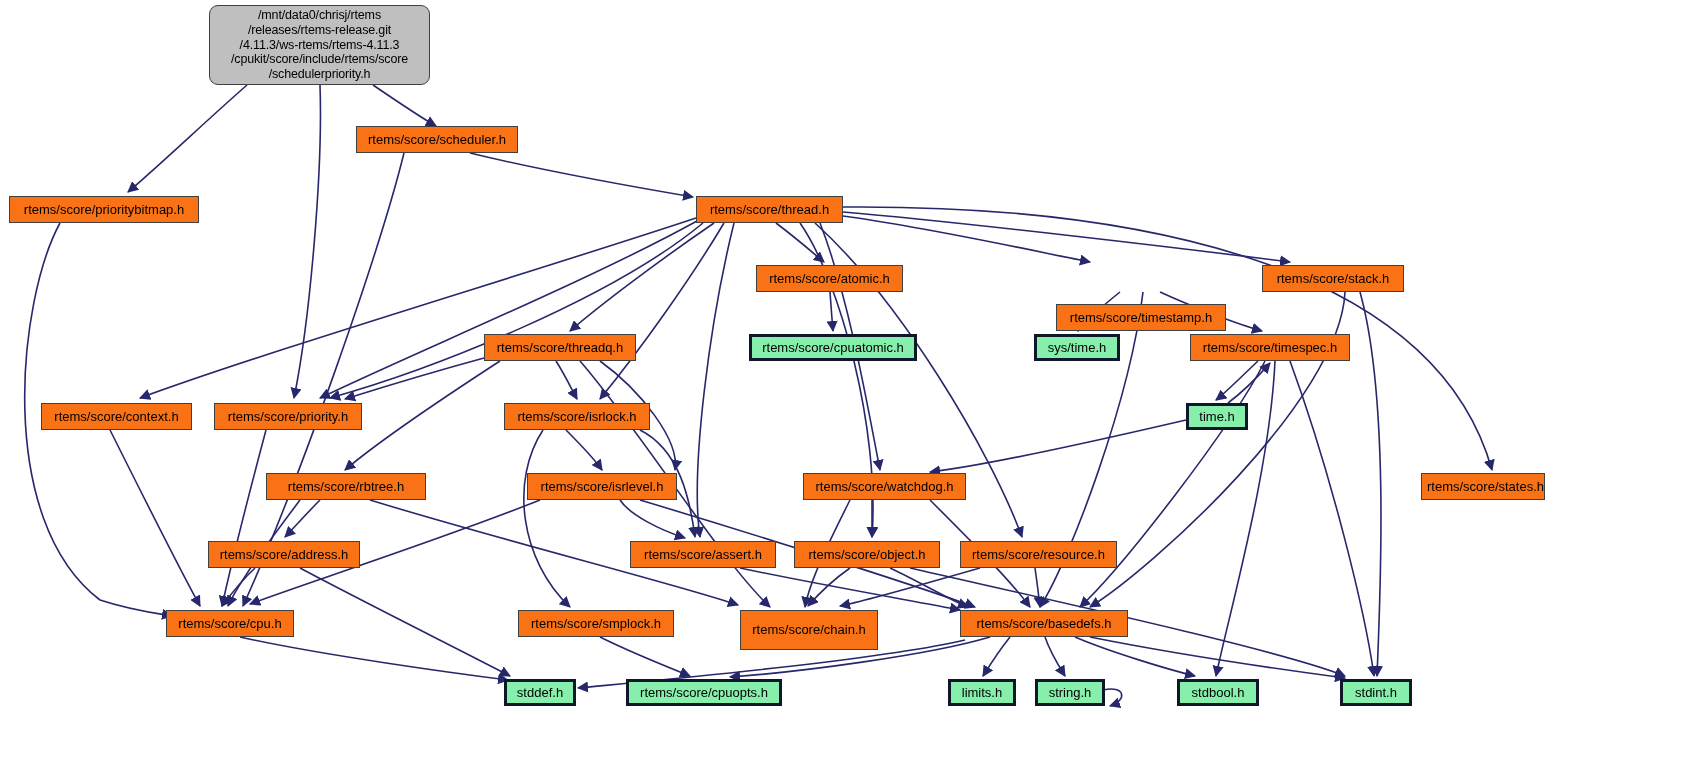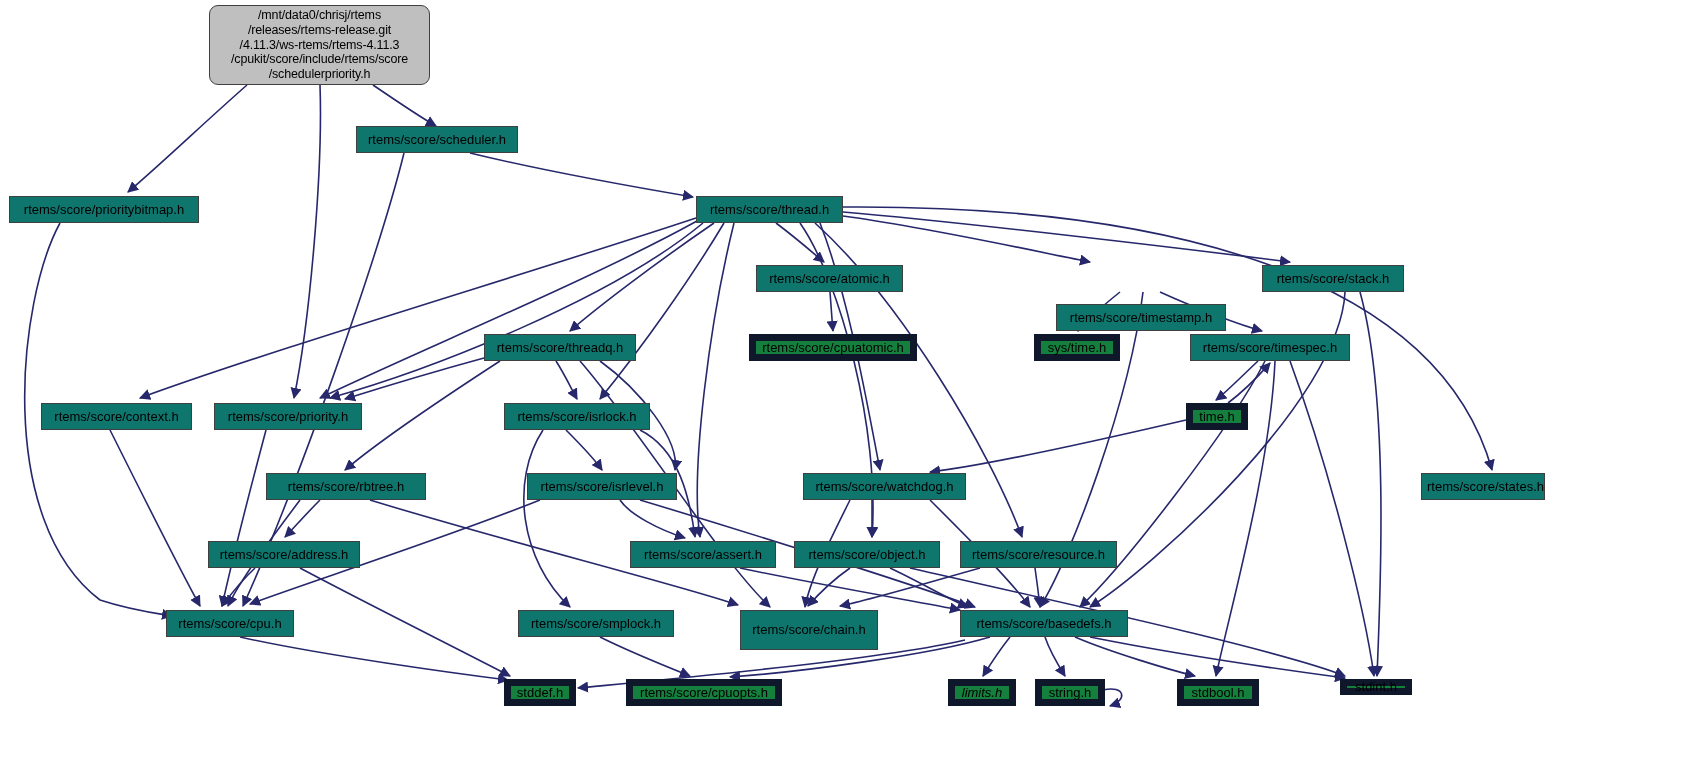--- a/index.html
+++ b/index.html
@@ -49,27 +49,27 @@
     color: #000000;
     font-family: "Liberation Sans", sans-serif;
   }
   .node-box.kind-root {
     background: #bfbfbf;
     border: 1px solid #404040;
     font-size: 12.5px;
     letter-spacing: -0.15px;
   }
   .node-box.kind-strong {
-    background: #0f766e;
+    background: #f97316;
     border: 1px solid #404040;
     font-size: 13px;
   }
   .node-box.kind-plain {
-    background: #15803d;
-    border: 7px solid #0f172a;
+    background: #86efac;
+    border: 3px solid #0f172a;
     font-size: 13px;
   }
   .node-label {
     display: block;
     width: 100%;
     padding: 0 5px;
     box-sizing: border-box;
   }
 </style>
 </head>
@@ -179,18 +179,18 @@
       <div class="node-box kind-strong" style="left: 208px; top: 541px; width: 152px; height: 27px;"><span class="node-label">rtems/score/address.h</span></div>
       <div class="node-box kind-strong" style="left: 630px; top: 541px; width: 146px; height: 27px;"><span class="node-label">rtems/score/assert.h</span></div>
       <div class="node-box kind-strong" style="left: 794px; top: 541px; width: 146px; height: 27px;"><span class="node-label">rtems/score/object.h</span></div>
       <div class="node-box kind-strong" style="left: 960px; top: 541px; width: 157px; height: 27px;"><span class="node-label">rtems/score/resource.h</span></div>
       <div class="node-box kind-strong" style="left: 166px; top: 610px; width: 128px; height: 27px;"><span class="node-label">rtems/score/cpu.h</span></div>
       <div class="node-box kind-strong" style="left: 518px; top: 610px; width: 156px; height: 27px;"><span class="node-label">rtems/score/smplock.h</span></div>
       <div class="node-box kind-strong" style="left: 740px; top: 610px; width: 138px; height: 40px;"><span class="node-label">rtems/score/chain.h</span></div>
       <div class="node-box kind-strong" style="left: 960px; top: 610px; width: 168px; height: 27px;"><span class="node-label">rtems/score/basedefs.h</span></div>
       <div class="node-box kind-plain" style="left: 504px; top: 679px; width: 72px; height: 27px;"><span class="node-label">stddef.h</span></div>
       <div class="node-box kind-plain" style="left: 626px; top: 679px; width: 156px; height: 27px;"><span class="node-label">rtems/score/cpuopts.h</span></div>
-      <div class="node-box kind-plain" style="left: 948px; top: 679px; width: 68px; height: 27px; font-style: italic;"><span class="node-label">limits.h</span></div>
+      <div class="node-box kind-plain" style="left: 948px; top: 679px; width: 68px; height: 27px;"><span class="node-label">limits.h</span></div>
       <div class="node-box kind-plain" style="left: 1035px; top: 679px; width: 70px; height: 27px;"><span class="node-label">string.h</span></div>
       <div class="node-box kind-plain" style="left: 1177px; top: 679px; width: 82px; height: 27px;"><span class="node-label">stdbool.h</span></div>
-      <div class="node-box kind-plain" style="left: 1340px; top: 679px; width: 72px; height: 16px;"><span class="node-label">stdint.h</span></div>
+      <div class="node-box kind-plain" style="left: 1340px; top: 679px; width: 72px; height: 27px;"><span class="node-label">stdint.h</span></div>
     </div>
 </div>
 
 </body></html>

